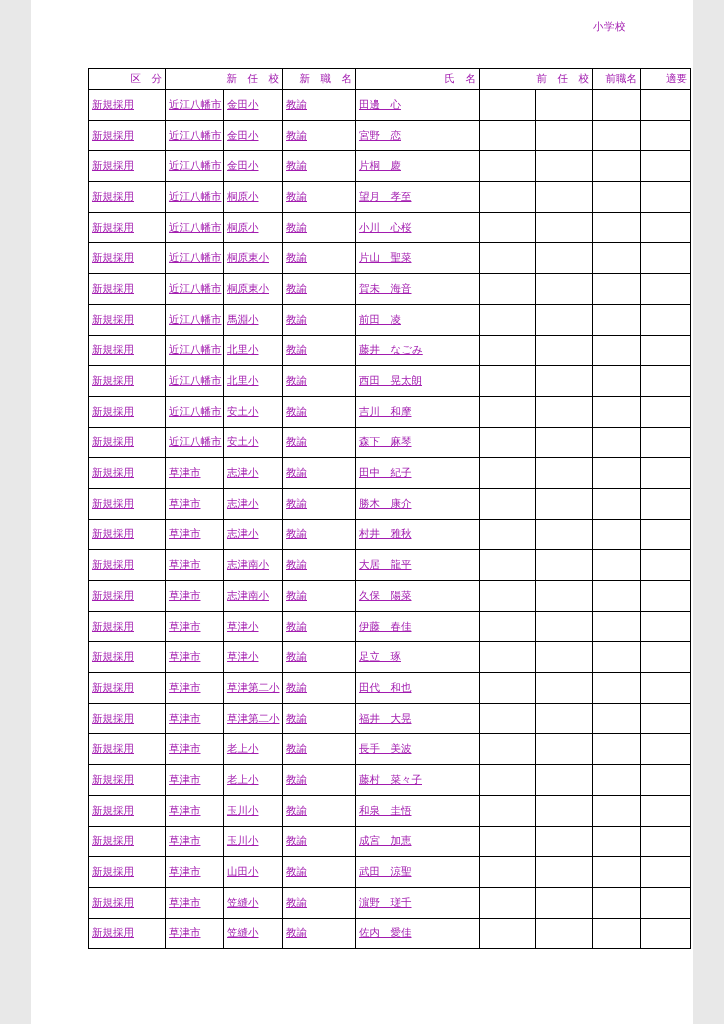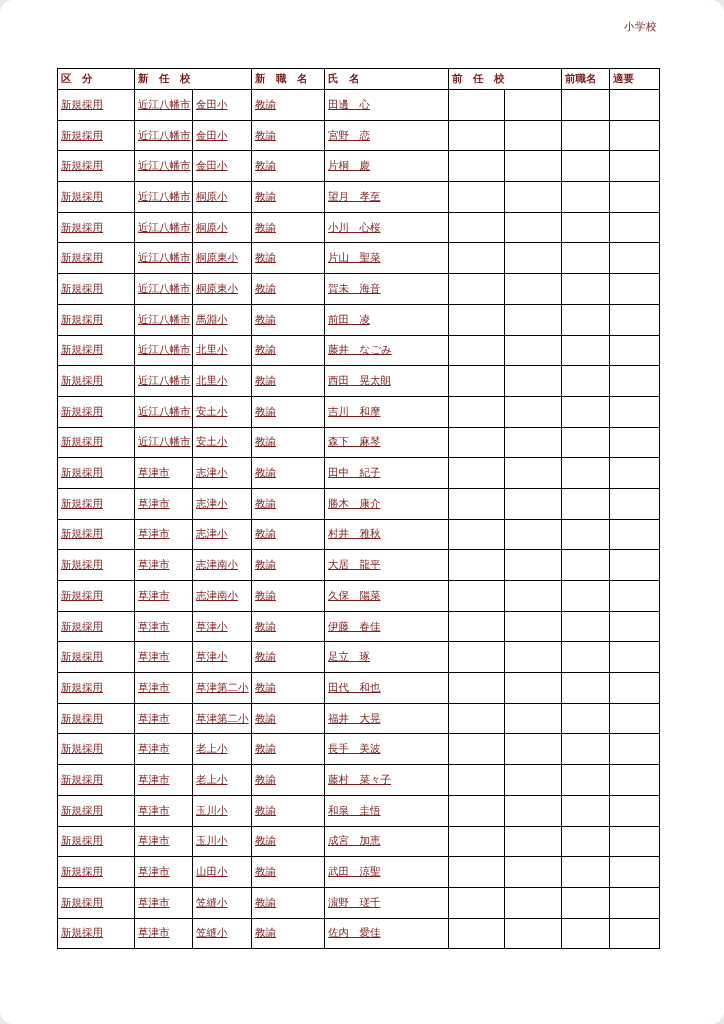--- a/index.html
+++ b/index.html
@@ -1,23 +1,22 @@
 <!DOCTYPE html>
 <html><head>
 <meta charset="utf-8">
 <style>
   html,body { margin:0; padding:0; background:#e8e8e8; }
   .page {
     position:relative;
-    width:724px; height:1024px;
+    width:662px; height:1024px;
     margin:0 auto;
     background:#ffffff;
     font-family:"Liberation Sans", sans-serif;
-    color:#7f1d1d;
-    border-radius:13px;
+    color:#a21caf;
   }
   .corner-label {
     position:absolute;
     top:20px; right:67px;
     font-size:10.5px;
     letter-spacing:0.5px;
   }
   table.personnel {
     position:absolute;
     left:57px; top:68px;
@@ -29,22 +28,22 @@
   table.personnel th,
   table.personnel td {
     border:1px solid #000;
     padding:0 3px;
     overflow:hidden;
     white-space:nowrap;
     vertical-align:middle;
   }
   table.personnel thead th {
     height:20px;
-    text-align:left;
-    font-weight:bold;
+    text-align:right;
+    font-weight:normal;
   }
   table.personnel tbody tr { height:30.7px;text-decoration:underline; }
   table.personnel tbody td { text-align:left; }
   .page-number {
     position:absolute;
     top:963px; left:0;
     width:724px;
     text-align:center;
     font-size:10.5px;
     font-weight:bold;

